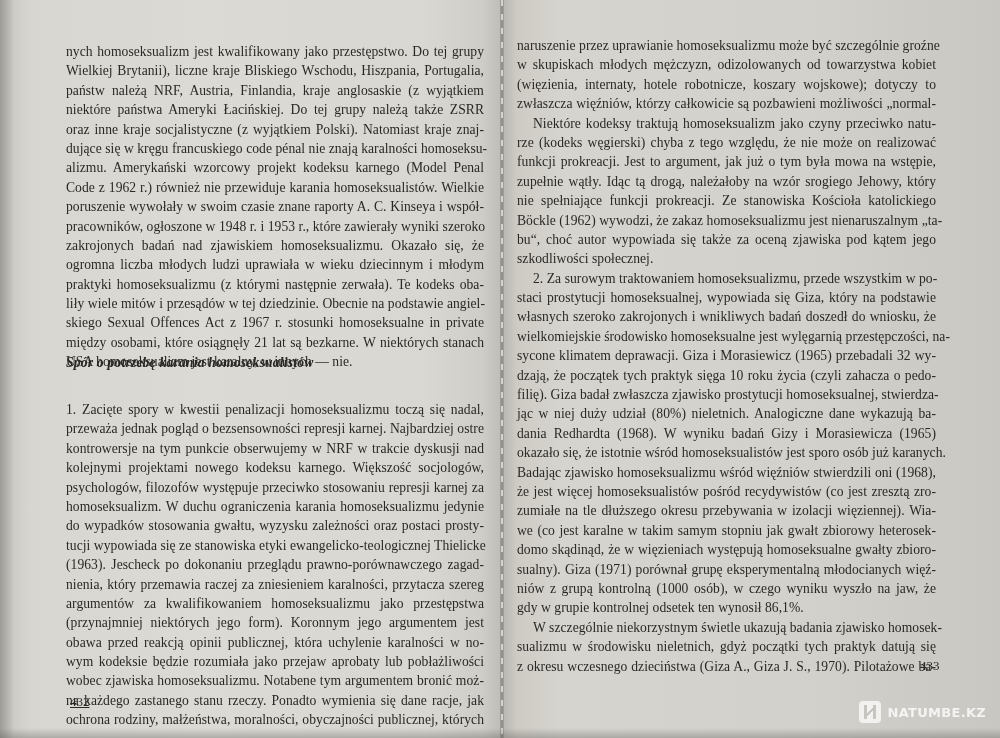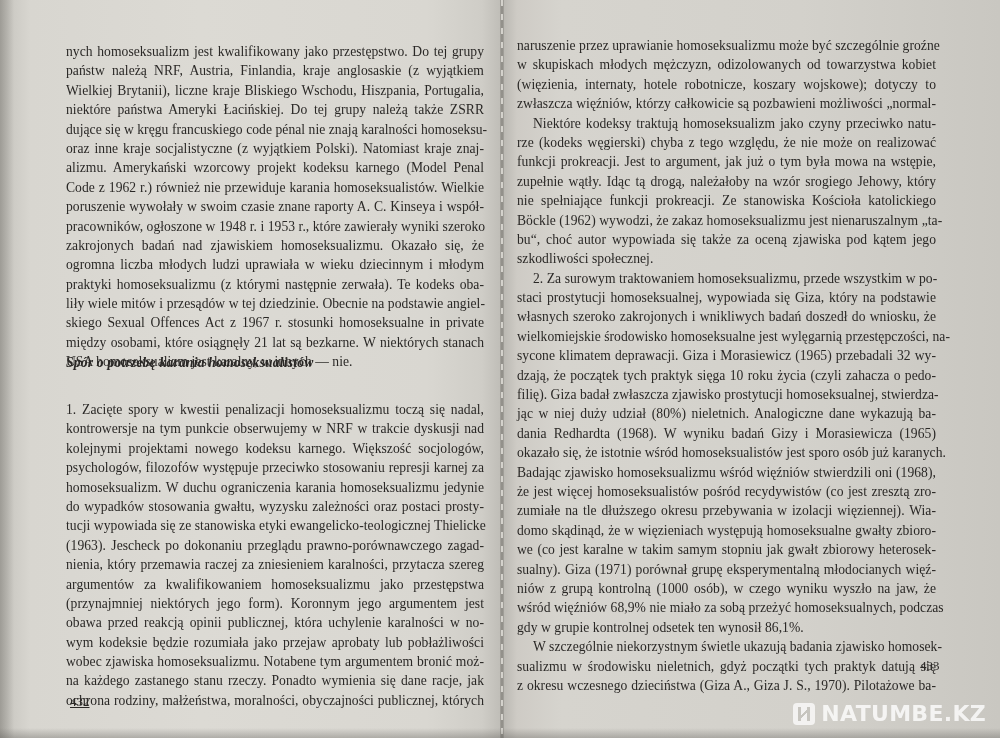--- a/index.html
+++ b/index.html
@@ -66,21 +66,21 @@
       position: absolute; font-size: 13px; color: #2a2826;
     }
     .page-left .page-number { left: 70px; top: 694px; text-decoration: underline; }
     .page-right .page-number { left: 418px; top: 658px; }
 
     .watermark {
       position: absolute; right: 14px; top: 701px;
       display: flex; align-items: center; gap: 6px;
       color: rgba(255,255,255,.78);
       font-family: "DejaVu Sans", sans-serif; font-weight: bold;
-      font-size: 22px; letter-spacing: 0.3px;
+      font-size: 13px; letter-spacing: 0.3px;
       z-index: 6;
     }
     .watermark-logo {
       width: 22px; height: 22px; border-radius: 4px;
       background: rgba(255,255,255,.72);
       position: relative;
     }
     .watermark-logo::before {
       content: ""; position: absolute; left: 5px; top: 4px; width: 12px; height: 14px;
       background: linear-gradient(135deg, transparent 42%, #c7c5bf 42%, #c7c5bf 58%, transparent 58%);
@@ -96,42 +96,43 @@
 </head>
 <body>
 
 <div class="book">
 
   <div class="page page-left">
     <div class="left-edge-shadow"></div>
 
     <div class="text-block" style="top:42px;">
       <span class="line">nych homoseksualizm jest kwalifikowany jako przestępstwo. Do tej grupy</span>
+      <span class="line">Wielkiej Brytanii), liczne kraje Bliskiego Wschodu, Hiszpania, Portugalia,</span>
       <span class="line">państw należą NRF, Austria, Finlandia, kraje anglosaskie (z wyjątkiem</span>
-      <span class="line">Wielkiej Brytanii), liczne kraje Bliskiego Wschodu, Hiszpania, Portugalia,</span>
       <span class="line">niektóre państwa Ameryki Łacińskiej. Do tej grupy należą także ZSRR</span>
+      <span class="line">oraz inne kraje socjalistyczne (z wyjątkiem Polski). Natomiast kraje znaj-</span>
       <span class="line">dujące się w kręgu francuskiego code pénal nie znają karalności homoseksu-</span>
-      <span class="line">oraz inne kraje socjalistyczne (z wyjątkiem Polski). Natomiast kraje znaj-</span>
       <span class="line">alizmu. Amerykański wzorcowy projekt kodeksu karnego (Model Penal</span>
       <span class="line">Code z 1962 r.) również nie przewiduje karania homoseksualistów. Wielkie</span>
       <span class="line">poruszenie wywołały w swoim czasie znane raporty A. C. Kinseya i współ-</span>
       <span class="line">pracowników, ogłoszone w 1948 r. i 1953 r., które zawierały wyniki szeroko</span>
       <span class="line">zakrojonych badań nad zjawiskiem homoseksualizmu. Okazało się, że</span>
       <span class="line">ogromna liczba młodych ludzi uprawiała w wieku dziecinnym i młodym</span>
       <span class="line">praktyki homoseksualizmu (z którymi następnie zerwała). Te kodeks oba-</span>
       <span class="line">liły wiele mitów i przesądów w tej dziedzinie. Obecnie na podstawie angiel-</span>
       <span class="line">skiego Sexual Offences Act z 1967 r. stosunki homoseksualne in private</span>
       <span class="line">między osobami, które osiągnęły 21 lat są bezkarne. W niektórych stanach</span>
       <span class="line last">USA homoseksualizm jest karalny, w innych — nie.</span>
     </div>
 
     <div class="section-heading">Spór o potrzebę karania homoseksualistów</div>
 
     <div class="text-block" style="top:400px;">
       <span class="line">1. Zacięte spory w kwestii penalizacji homoseksualizmu toczą się nadal,</span>
+      <span class="line">przeważa jednak pogląd o bezsensowności represji karnej. Najbardziej ostre</span>
       <span class="line">kontrowersje na tym punkcie obserwujemy w NRF w trakcie dyskusji nad</span>
       <span class="line">kolejnymi projektami nowego kodeksu karnego. Większość socjologów,</span>
       <span class="line">psychologów, filozofów występuje przeciwko stosowaniu represji karnej za</span>
       <span class="line">homoseksualizm. W duchu ograniczenia karania homoseksualizmu jedynie</span>
       <span class="line">do wypadków stosowania gwałtu, wyzysku zależności oraz postaci prosty-</span>
       <span class="line">tucji wypowiada się ze stanowiska etyki ewangelicko-teologicznej Thielicke</span>
       <span class="line">(1963). Jescheck po dokonaniu przeglądu prawno-porównawczego zagad-</span>
       <span class="line">nienia, który przemawia raczej za zniesieniem karalności, przytacza szereg</span>
       <span class="line">argumentów za kwalifikowaniem homoseksualizmu jako przestępstwa</span>
       <span class="line">(przynajmniej niektórych jego form). Koronnym jego argumentem jest</span>
@@ -168,25 +169,24 @@
       <span class="line">wielkomiejskie środowisko homoseksualne jest wylęgarnią przestępczości, na-</span>
       <span class="line">sycone klimatem deprawacji. Giza i Morasiewicz (1965) przebadali 32 wy-</span>
       <span class="line">dzają, że początek tych praktyk sięga 10 roku życia (czyli zahacza o pedo-</span>
       <span class="line">filię). Giza badał zwłaszcza zjawisko prostytucji homoseksualnej, stwierdza-</span>
       <span class="line">jąc w niej duży udział (80%) nieletnich. Analogiczne dane wykazują ba-</span>
       <span class="line">dania Redhardta (1968). W wyniku badań Gizy i Morasiewicza (1965)</span>
       <span class="line">okazało się, że istotnie wśród homoseksualistów jest sporo osób już karanych.</span>
       <span class="line">Badając zjawisko homoseksualizmu wśród więźniów stwierdzili oni (1968),</span>
       <span class="line">że jest więcej homoseksualistów pośród recydywistów (co jest zresztą zro-</span>
       <span class="line">zumiałe na tle dłuższego okresu przebywania w izolacji więziennej). Wia-</span>
+      <span class="line">we (co jest karalne w takim samym stopniu jak gwałt zbiorowy heterosek-</span>
       <span class="line">domo skądinąd, że w więzieniach występują homoseksualne gwałty zbioro-</span>
-      <span class="line">we (co jest karalne w takim samym stopniu jak gwałt zbiorowy heterosek-</span>
       <span class="line">sualny). Giza (1971) porównał grupę eksperymentalną młodocianych więź-</span>
       <span class="line">niów z grupą kontrolną (1000 osób), w czego wyniku wyszło na jaw, że</span>
-      <span class="line">wśród więźniów 68,9% nie miało za sobą przeżyć homoseksualnych, podczas</span>
       <span class="line last">gdy w grupie kontrolnej odsetek ten wynosił 86,1%.</span>
 
       <span class="line indent">W szczególnie niekorzystnym świetle ukazują badania zjawisko homosek-</span>
       <span class="line">sualizmu w środowisku nieletnich, gdyż początki tych praktyk datują się</span>
       <span class="line">z okresu wczesnego dzieciństwa (Giza A., Giza J. S., 1970). Pilotażowe ba-</span>
 
     </div>
 
     <div class="page-number">433</div>
   </div>

